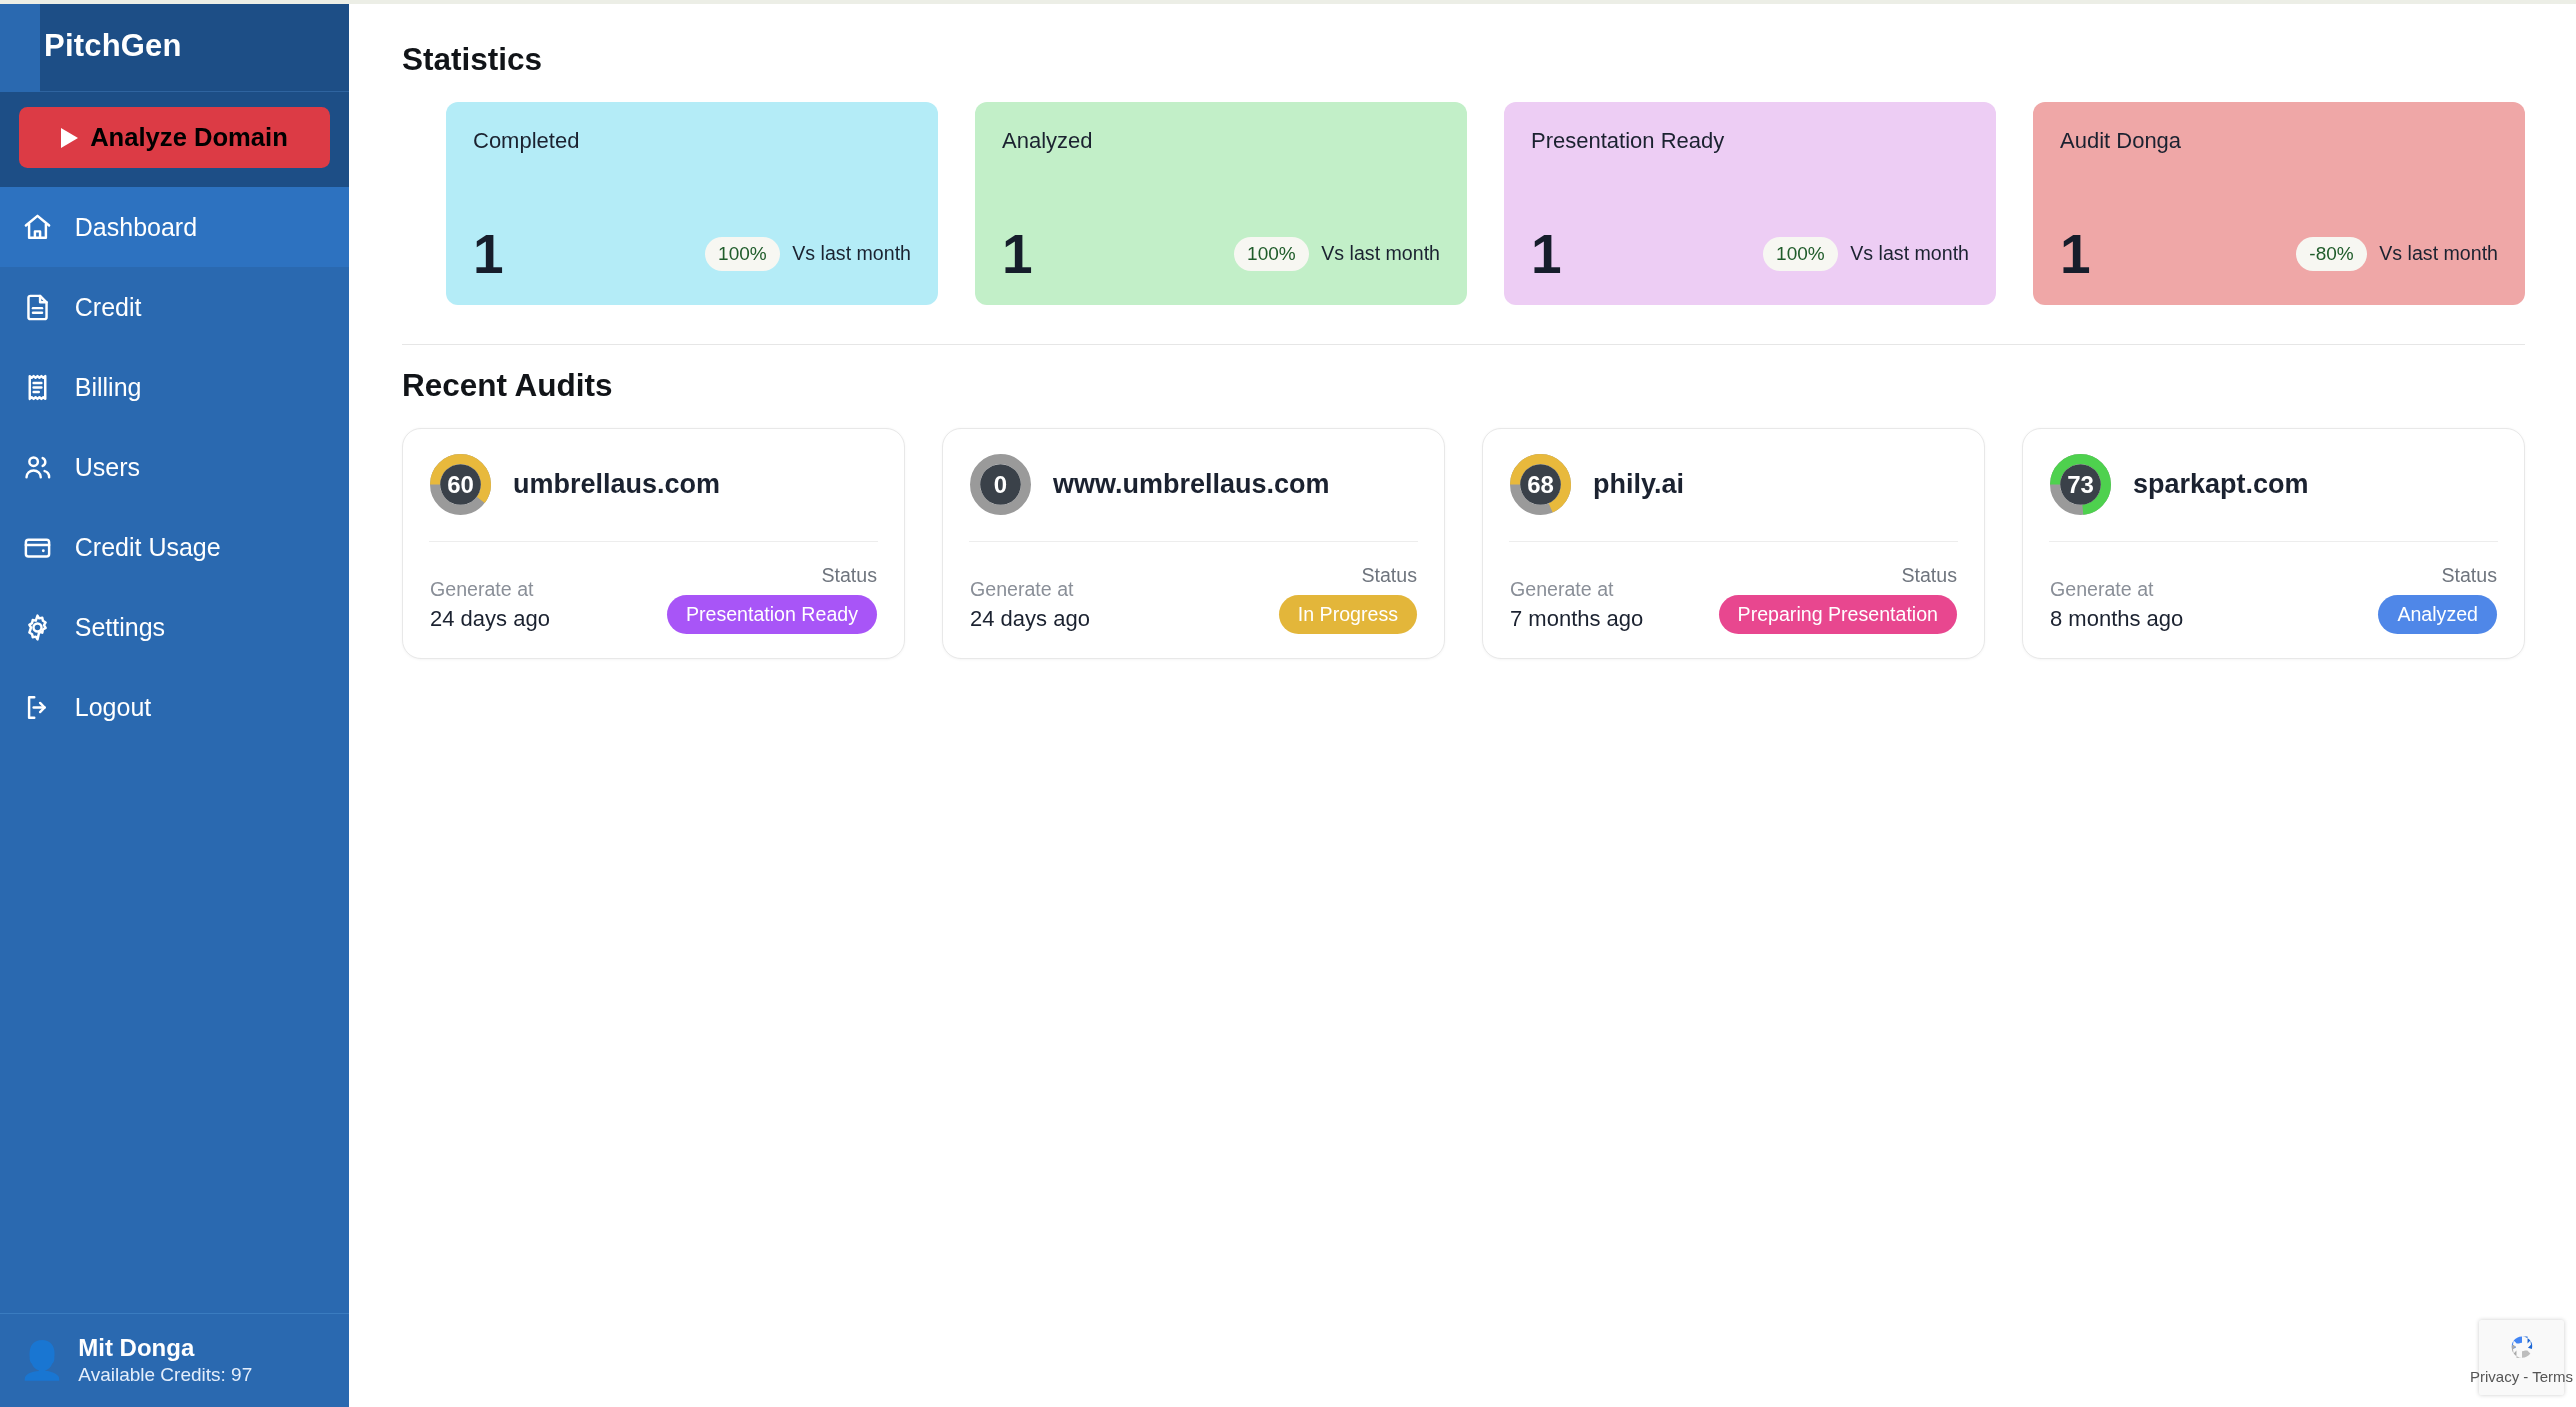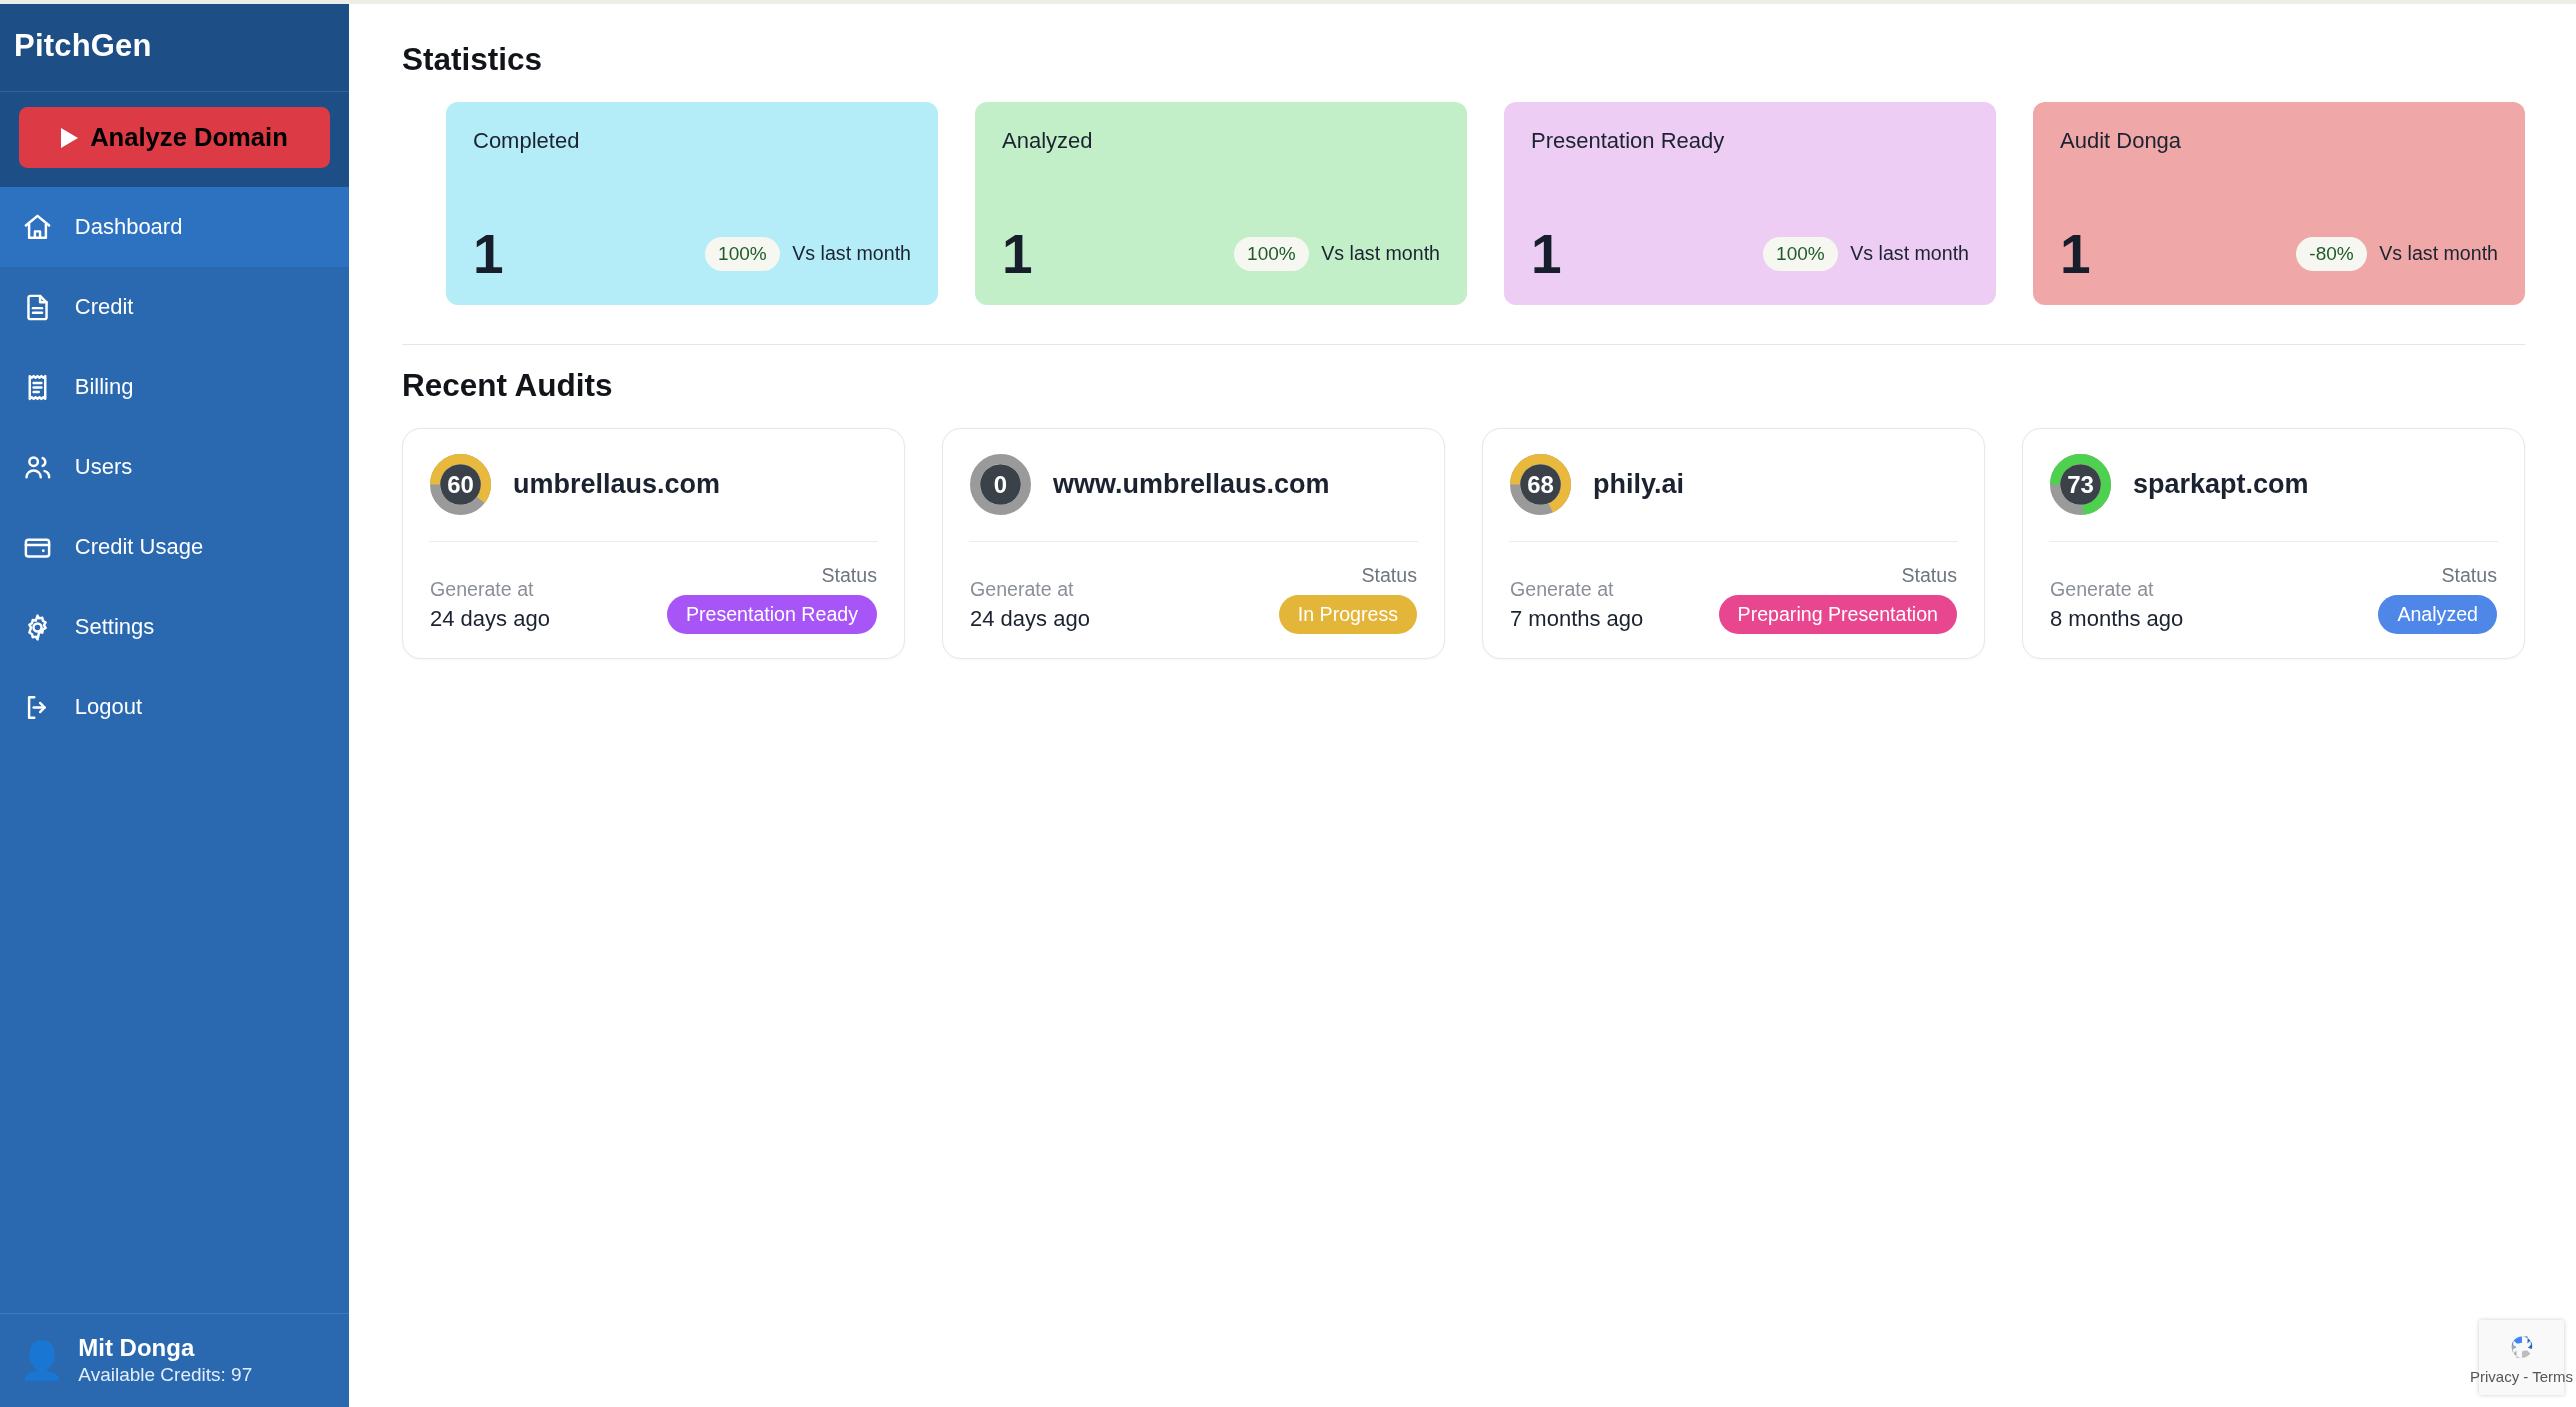--- a/index.html
+++ b/index.html
@@ -21,22 +21,23 @@
   .sidebar {
     width:349px; height:1407px; flex:0 0 349px;
     background:#2a69b0;
     position:relative;
     display:flex; flex-direction:column;
   }
   .sb-header {
     height:92px; flex:0 0 92px;
     background:#1d4e86;
     display:flex; align-items:center;
-    padding-left:14px;
+    padding-left:4px;
     border-bottom:0.9px solid #2f64a0;
+    margin-left:40px;
   }
   .sb-logo {
     color:#ffffff; font-size:31px; font-weight:bold; letter-spacing:0.2px;
   }
   .sb-cta-wrap {
     background:#1d4e86;
     padding:15.3px 19px 19px 19px;
   }
   .sb-cta {
     width:100%; height:61px;
@@ -49,21 +50,21 @@
     width:0; height:0;
     border-left:17px solid #ffffff;
     border-top:10.2px solid transparent;
     border-bottom:10.2px solid transparent;
   }
   .sb-nav { flex:1 1 auto; padding-top:0; }
   .nav-item {
     height:80px;
     display:flex; align-items:center;
     padding-left:20.4px; gap:20.4px;
-    color:#ffffff; font-size:22px;
+    color:#ffffff; font-size:25px;
     cursor:pointer;
   }
   .nav-item.active { background:#2d72c0; }
   .nav-icon { width:34px; height:34px; flex:0 0 34px; display:flex; align-items:center; justify-content:center; }
   .nav-icon svg { width:31px; height:31px; stroke:#ffffff; fill:none; stroke-width:1.9; stroke-linecap:round; stroke-linejoin:round; }
 
   .sb-footer {
     height:94px; flex:0 0 94px;
     border-top:0.9px solid #3a7cc0;
     display:flex; align-items:center; gap:15.3px;

